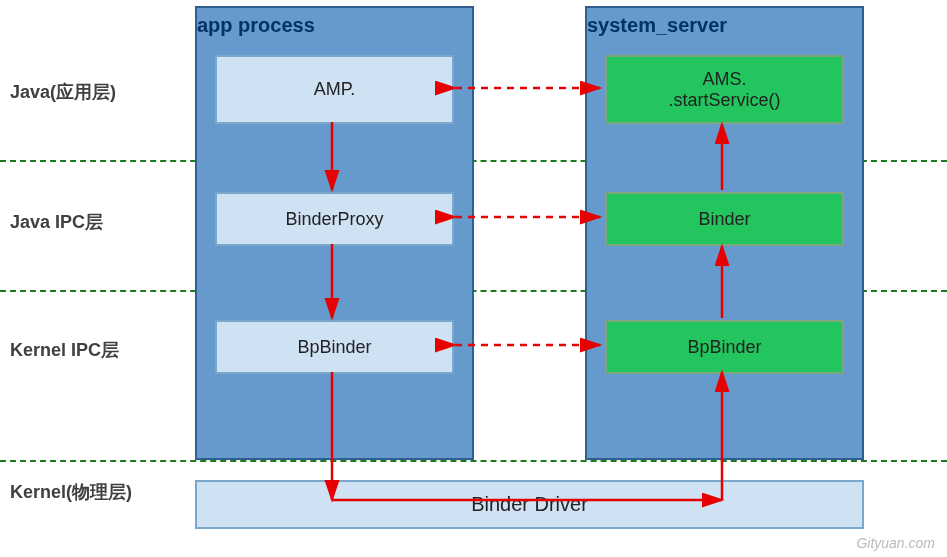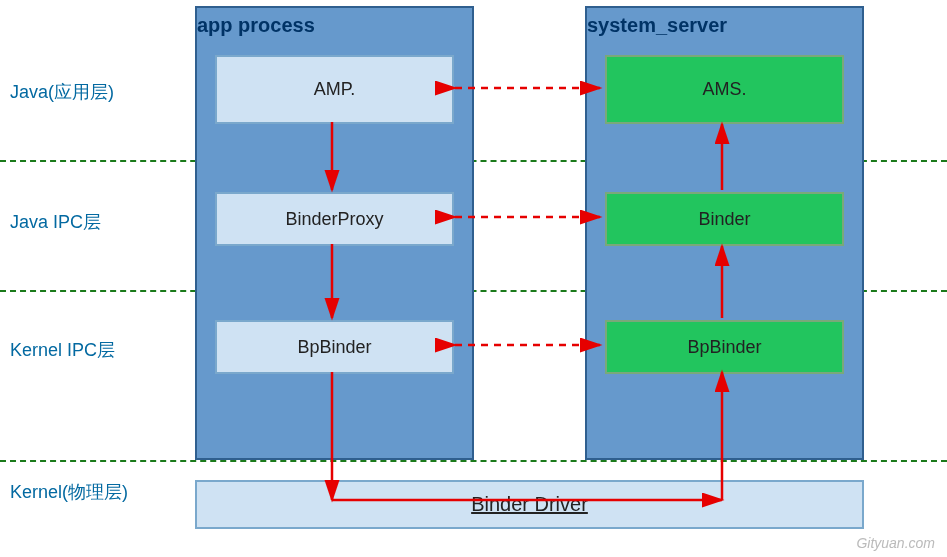--- a/index.html
+++ b/index.html
@@ -7,22 +7,22 @@
     font-family: Arial, sans-serif;
     background: #fff;
     width: 947px;
     height: 557px;
     position: relative;
     overflow: hidden;
   }
   .layer-label {
     position: absolute;
     left: 10px;
-    color: #0369a1;
-    font-weight: normal;
+    color: #404040;
+    font-weight: bold;
     font-size: 18px;
   }
   .divider {
     position: absolute;
     left: 0;
     width: 947px;
     border-top: 2px dashed #1b7a1b;
   }
   .col-container {
     position: absolute;
@@ -58,21 +58,20 @@
   .driver-box {
     position: absolute;
     background: #cfe2f3;
     border: 2px solid #7aa8cc;
     text-align: right;
     font-size: 20px;
     color: #222;
     display: flex;
     align-items: center;
     justify-content: center;
-    text-decoration: underline;
   }
   .watermark {
     position: absolute;
     right: 12px;
     bottom: 6px;
     font-size: 14px;
     color: #bbb;
     font-style: italic;
     margin-left: 12px;
   }
@@ -110,20 +109,21 @@
 </div>
 <div class="box box-blue" style="left:215px; top:192px; width:235px; height:50px">
   <span>BinderProxy</span>
 </div>
 <div class="box box-blue" style="left:215px; top:320px; width:235px; height:50px">
   <span>BpBinder</span>
 </div>
 
 <div class="box box-green" style="left:605px; top:55px; width:235px; height:65px">
   <div>AMS.</div>
+  <div>.startService()</div>
 </div>
 <div class="box box-green" style="left:605px; top:192px; width:235px; height:50px">
   <span>Binder</span>
 </div>
 <div class="box box-green" style="left:605px; top:320px; width:235px; height:50px">
   <span>BpBinder</span>
 </div>
 
 <div class="driver-box" style="left:195px; top:480px; width:665px; height:45px">
   <span>Binder Driver</span>

